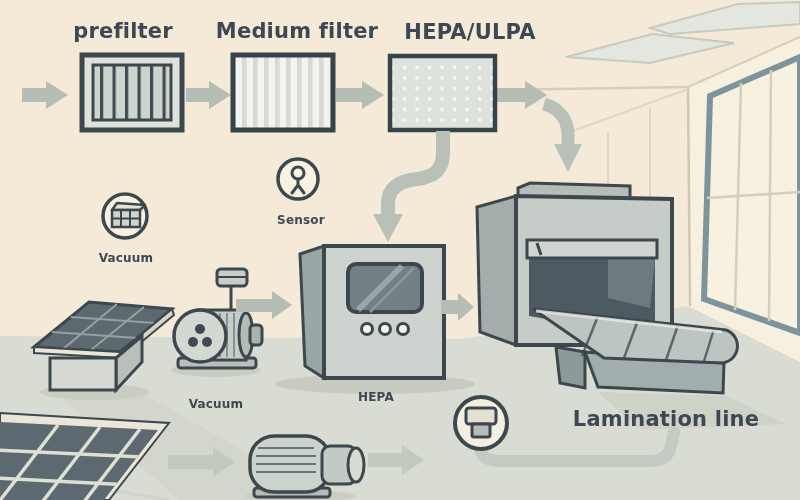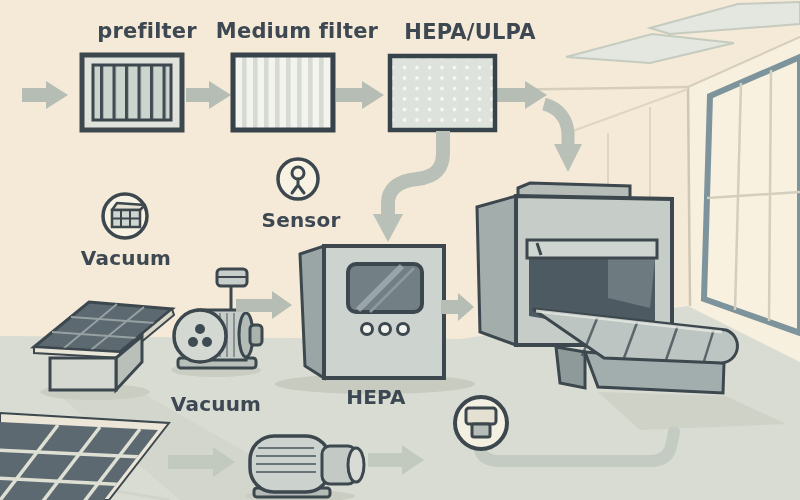--- a/index.html
+++ b/index.html
@@ -8,21 +8,21 @@
     background:#f4ead7;
     font-family:"DejaVu Sans","Liberation Sans",sans-serif;
   }
   .stage svg{position:absolute;left:0;top:0;}
   .lbl{
     position:absolute;transform:translate(-50%,-50%);
     color:#3d4852;font-weight:700;white-space:nowrap;
     text-align:center;letter-spacing:.2px;line-height:21px;
   }
   .lbl-lg{font-size:21px;}
-  .lbl-md{font-size:20px;}
+  .lbl-md{font-size:12px;}
 </style>
 </head>
 <body>
 
 <div class="stage">
 
 <svg width="800" height="500" viewBox="0 0 800 500">
   <defs>
     <pattern id="p-slats" width="12.5" height="8" patternUnits="userSpaceOnUse">
       <rect width="12.5" height="8" fill="#ccd4ce"></rect>
@@ -220,23 +220,24 @@
     <ellipse cx="356" cy="465" rx="8" ry="17" fill="#d8dcd4" stroke="#3c474e" stroke-width="3"></ellipse>
   </g>
 
   <g>
     <circle cx="481" cy="423" r="26" fill="#f4f0e1" stroke="#3c474e" stroke-width="4"></circle>
     <rect x="466" y="408" width="30" height="16" rx="3" fill="#e4e1d3" stroke="#3c474e" stroke-width="3"></rect>
     <rect x="472" y="424" width="18" height="13" rx="2" fill="#b6bdb8" stroke="#3c474e" stroke-width="3"></rect>
   </g>
 </svg>
 
-<div class="lbl lbl-lg" style="left:147px;top:31px">prefilter</div>
+<div class="lbl lbl-lg" style="left:123px;top:31px">prefilter</div>
 <div class="lbl lbl-lg" style="left:297px;top:31px">Medium filter</div>
 <div class="lbl lbl-lg" style="left:470px;top:32px">HEPA/ULPA</div>
 <div class="lbl lbl-md" style="left:301px;top:220px">Sensor</div>
 <div class="lbl lbl-md" style="left:126px;top:258px">Vacuum</div>
 <div class="lbl lbl-md" style="left:216px;top:404px">
   <div>Vacuum</div>
 </div>
 <div class="lbl lbl-md" style="left:376px;top:397px">HEPA</div>
+<div class="lbl lbl-lg" style="left:666px;top:419px">Lamination line</div>
 
 </div>
 
 </body></html>

